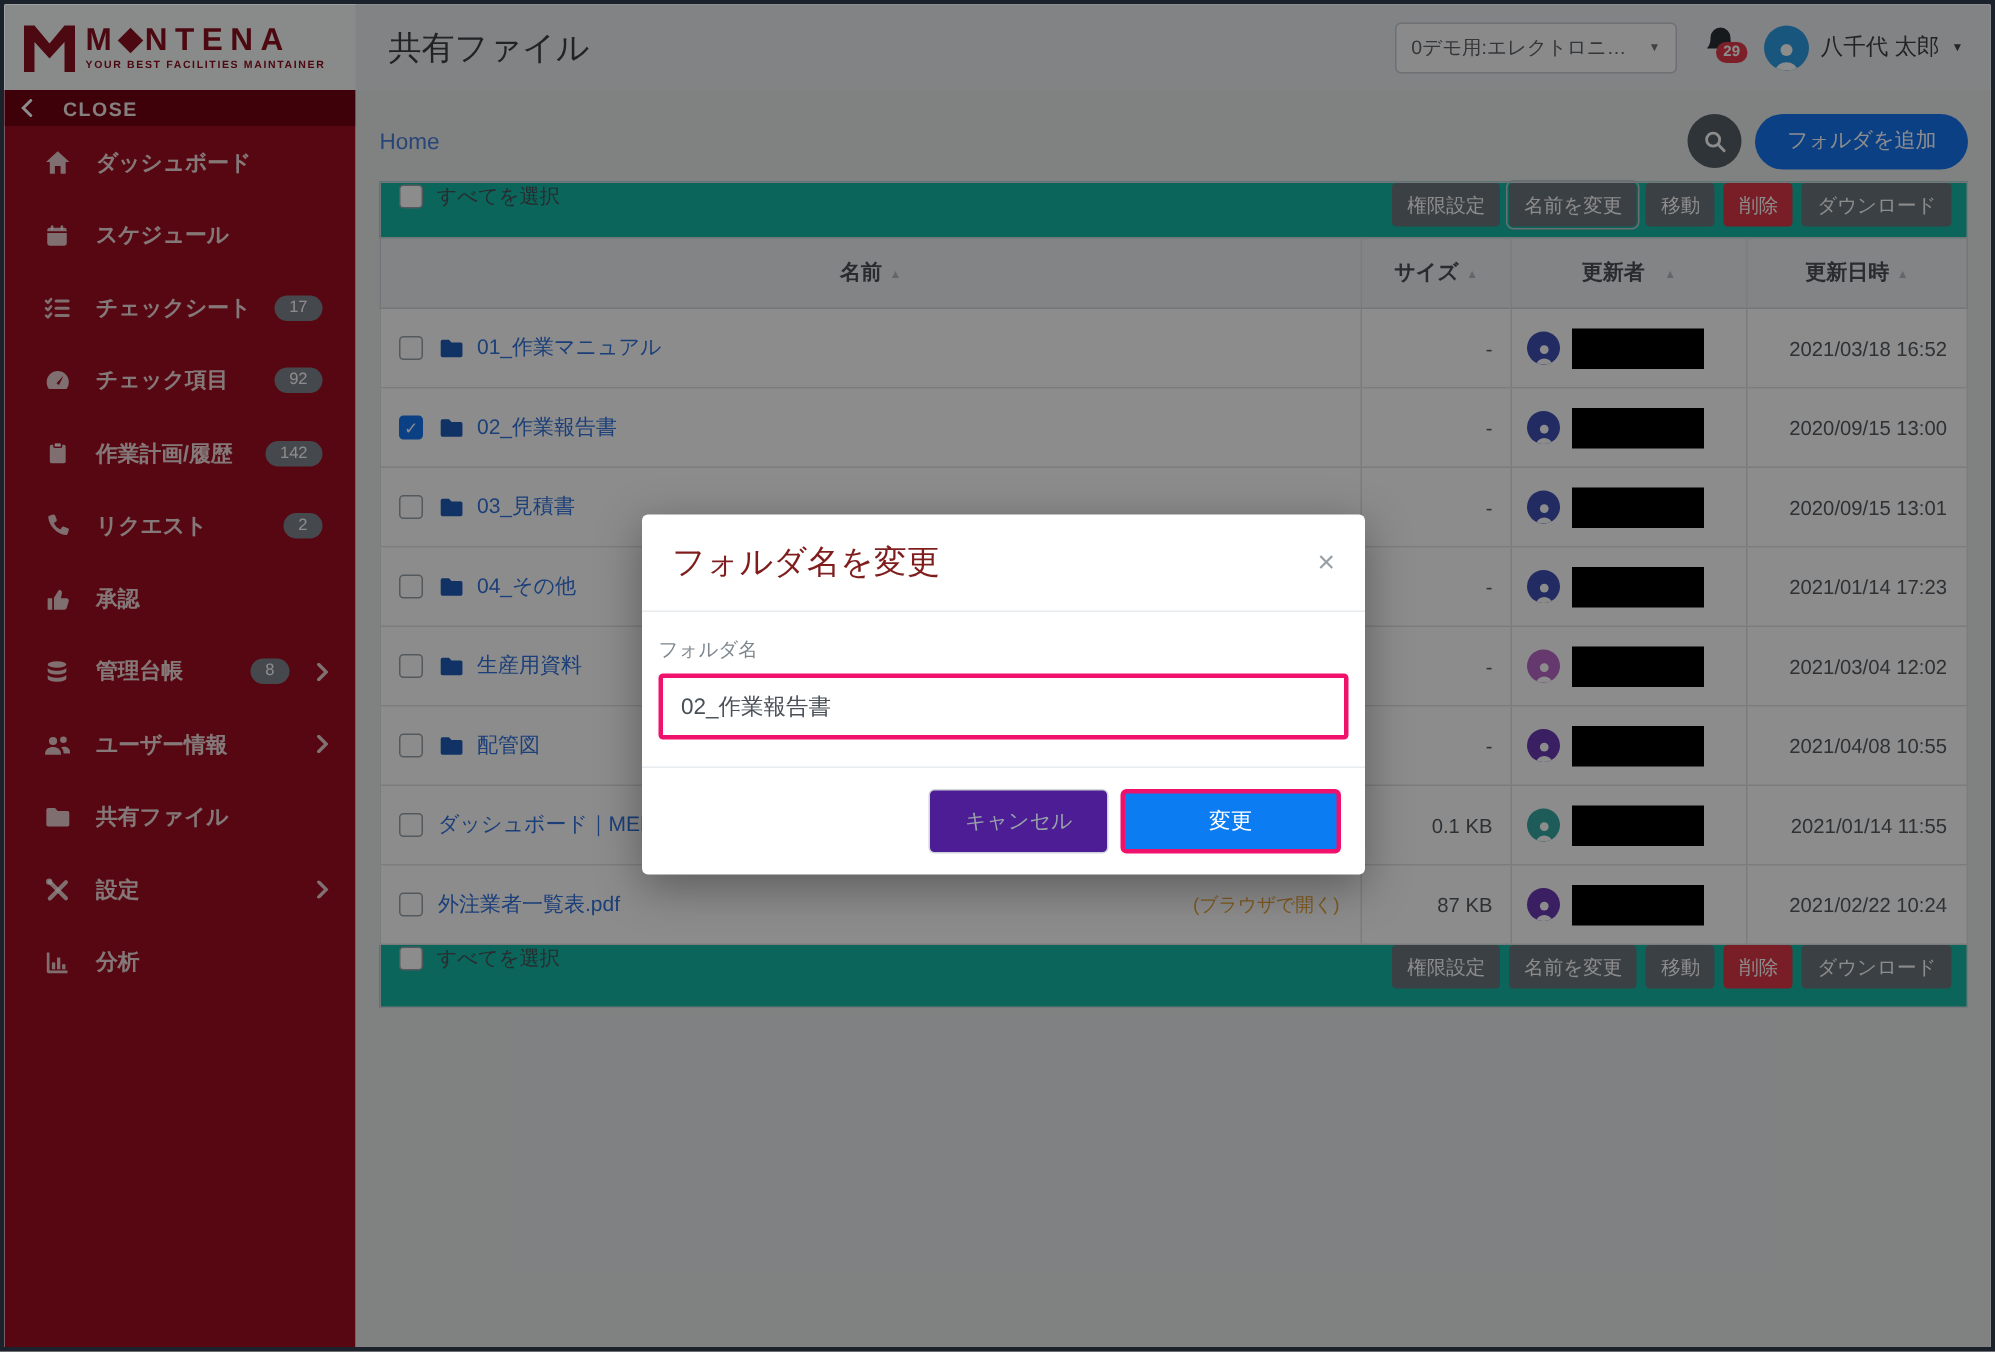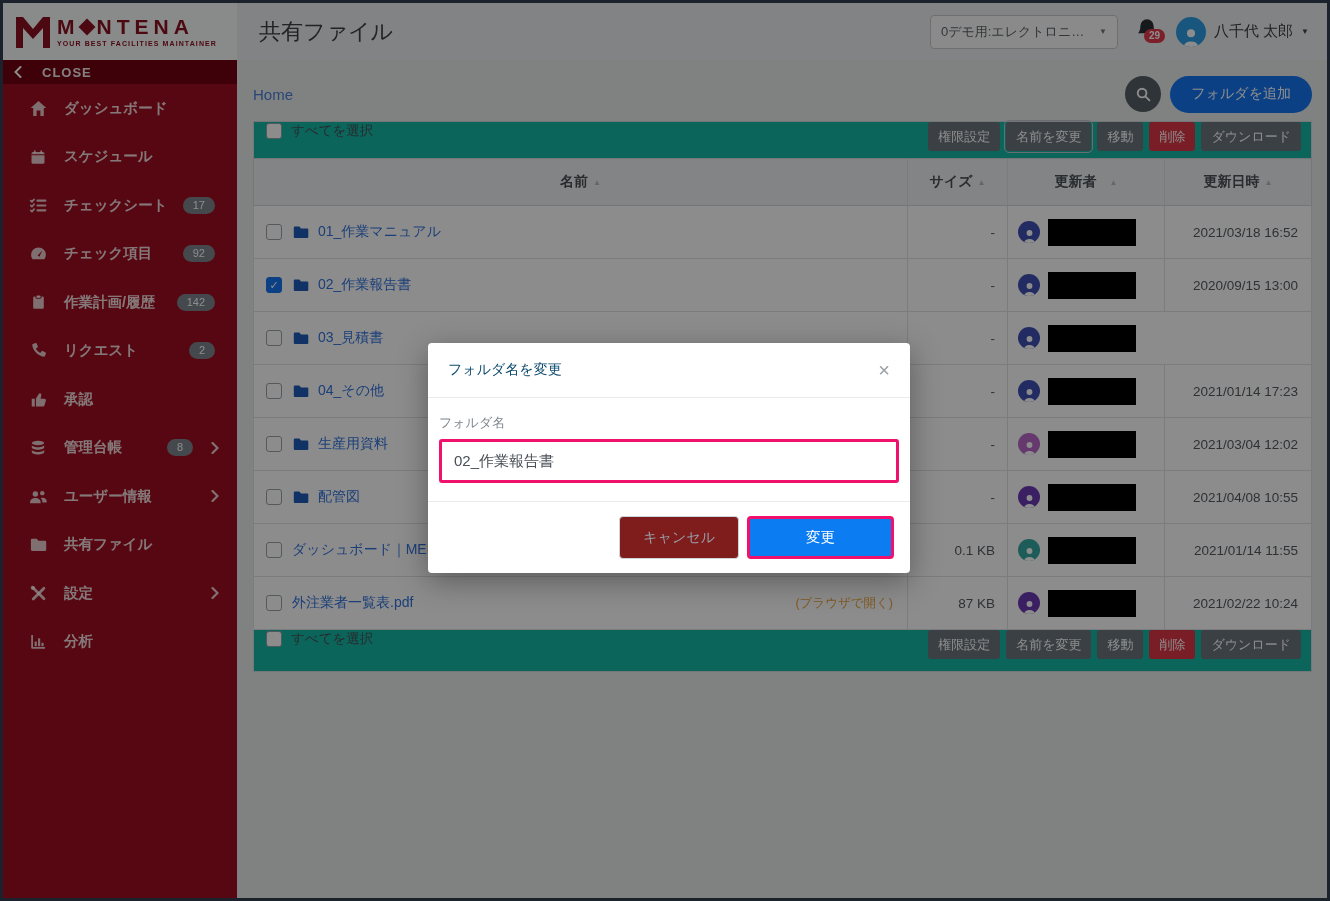--- a/index.html
+++ b/index.html
@@ -75,27 +75,27 @@
   .browser-open { margin-left:auto; color:#e8a33d; font-size:12.5px; padding-right:14px; cursor:pointer; }
   .row-avatar { width:22px; height:22px; border-radius:50%; display:flex; align-items:flex-end; justify-content:center; overflow:hidden; flex:0 0 22px; }
   .redacted { width:88px; height:27px; background:#000; }
   .date-txt { font-size:13.5px; color:#555b61; }
   .size-txt { font-size:13.5px; color:#555b61; }
 
   
   .overlay { position:absolute; inset:0; background:rgba(0,0,0,0.45); z-index:40; }
   .modal { position:absolute; left:425px; top:340px; width:482px; background:#fff; border-radius:4px; z-index:50; box-shadow:0 8px 30px rgba(0,0,0,.35); }
   .modal-head { display:flex; align-items:center; padding:17px 20px; border-bottom:1px solid #e9ecef; }
-  .modal-title { font-size:14px; color:#0c4a6e; }
+  .modal-title { font-size:22px; color:#7f1d1d; }
   .modal-close { margin-left:auto; font-size:20px; color:#98a0a6; cursor:pointer; line-height:1; background:none; border:none; font-family:inherit; }
   .modal-body { padding:16px 11px 18px; }
   .field-label { font-size:13px; color:#7d868d; }
   .field-input { margin-top:7px; width:100%; height:44px; border:3px solid #ef116b; border-radius:3px; padding:0 12px; font-size:15px; color:#495057; font-family:inherit; outline:none; }
   .modal-foot { border-top:1px solid #e9ecef; padding:14px 16px; display:flex; justify-content:flex-end; gap:8px; }
-  .btn-cancel { background:#7f1d1d; border:1px solid #ced4da; border-radius:4px; color:#97a1a9; font-size:14px; padding:10px 23px; cursor:pointer; font-family:inherit; }
+  .btn-cancel { background:#4c1d95; border:1px solid #ced4da; border-radius:4px; color:#97a1a9; font-size:14px; padding:10px 23px; cursor:pointer; font-family:inherit; }
   .btn-submit { background:#0c7cf2; border:3px solid #ef116b; border-radius:4px; color:#fff; font-size:14.5px; padding:9px 56px; cursor:pointer; font-family:inherit; }
 </style>
 </head>
 <body>
 
 <div class="frame">
 
   <div class="header">
     <div class="logo-box">
       <svg class="logo-mark" width="38" height="34" viewBox="0 0 38 34">
@@ -411,20 +411,23 @@
             <span class="row-avatar" style="background: rgb(63, 81, 181);">
               <svg width="17" height="16" viewBox="0 0 18 17">
                 <g fill="#fff">
                   <circle cx="9" cy="6.4" r="3.1"></circle>
                   <path d="M3.2 17 a5.9 5.2 0 0 1 11.6 0 Z"></path>
                 </g>
               </svg>
             </span>
             <span class="redacted"></span>
           </div>
+        <div class="col-date">
+            <span class="date-txt">2020/09/15 13:01</span>
+          </div>
       </div>
 
       <div class="t-row">
         <div class="col-name">
             <span class="cb"></span>
             <span class="folder-ico">
               <svg width="18" height="18" viewBox="0 0 18 18" fill="#1e5bb8">
                 <path d="M1.8 4.6 a1.1 1.1 0 0 1 1.1 -1.1 h4.4 l1.7 1.9 h6.2 a1.1 1.1 0 0 1 1.1 1.1 V14 a1.1 1.1 0 0 1 -1.1 1.1 H2.9 A1.1 1.1 0 0 1 1.8 14 Z"></path>
               </svg>
             </span>

